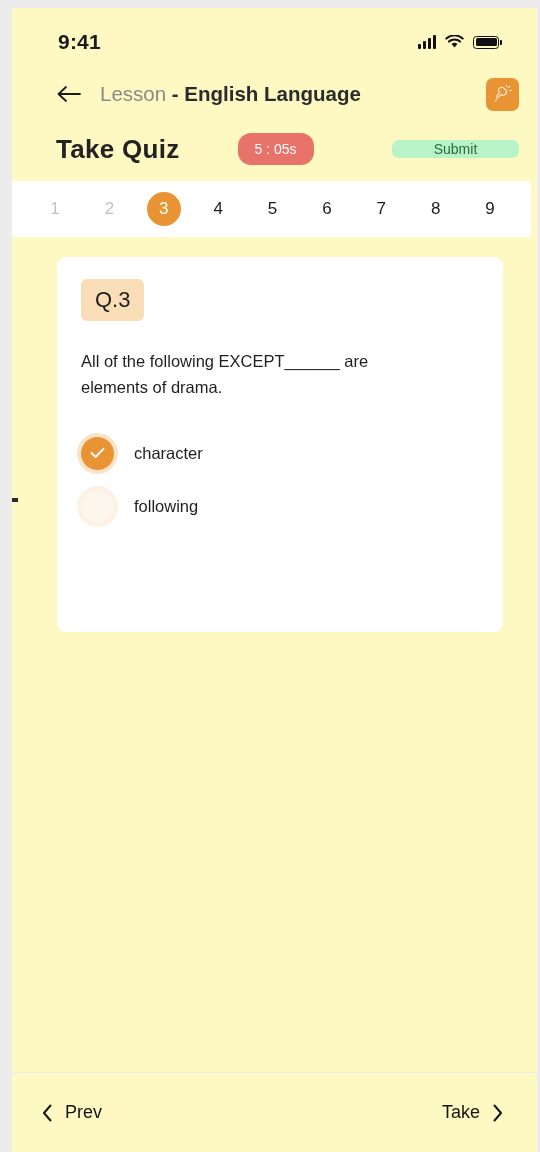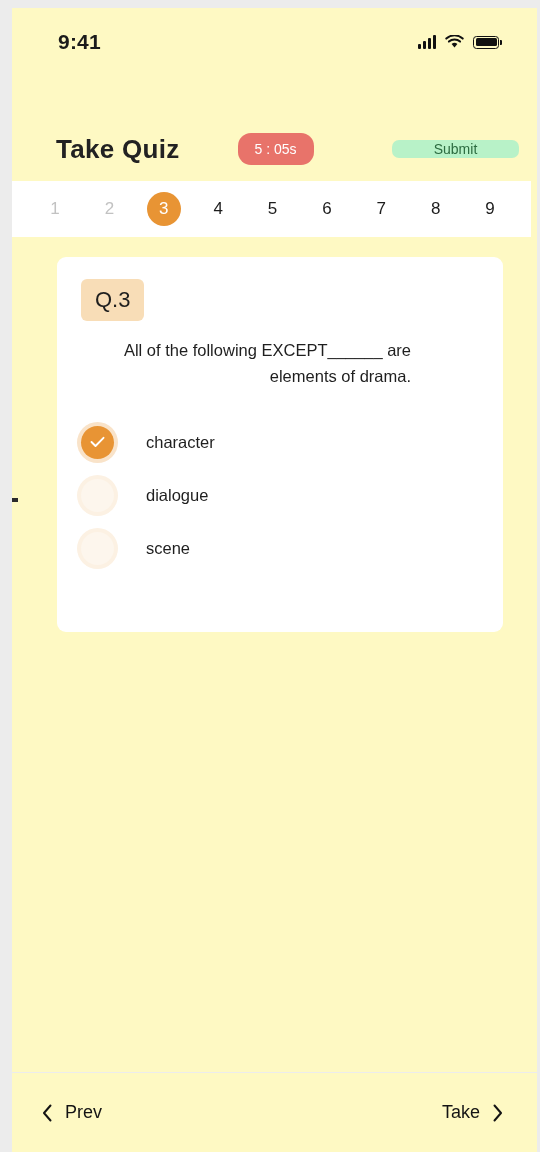--- a/index.html
+++ b/index.html
@@ -183,47 +183,46 @@
   }
   .q-badge {
     display: inline-block;
     background: #f8ddb7;
     color: #1f1f1f;
     font-size: 22px;
     border-radius: 6px;
     padding: 8px 14px;
   }
   .q-text {
-    margin-top: 16px;
+    margin-top: 27px;
     font-size: 16.5px;
     line-height: 1.6;
     color: #1f1f1f;
     max-width: 330px;
-    text-align: right;
   }
   .options { margin-top: 26px; }
   .option {
     display: flex;
     align-items: center;
     height: 53px;
   }
   .radio {
     width: 33px; height: 33px;
     border-radius: 50%;
     flex: none;
     display: flex; align-items: center; justify-content: center;
     background: #fdf6ed;
     box-shadow: 0 0 0 4px #fcf1e3;
   }
   .radio.selected {
     background: #e89434;
     box-shadow: 0 0 0 4px #f9e3c9;
   }
   .option-label {
-    margin-left: 32px;
+    margin-left: 20px;
     font-size: 16.5px;
     color: #1f1f1f;
   }
 
   
   .edge-mark {
     position: absolute;
     left: -8px; top: 490px;
     width: 14px; height: 4px;
     background: #2b2b2b;
@@ -272,20 +271,39 @@
         <path d="M9.5 12.4 L6.6 9.1 a4.4 4.4 0 0 1 5.8 0 Z" fill="#111"></path>
         <path d="M3.9 6.6 a8.2 8.2 0 0 1 11.2 0" stroke="#111" stroke-width="2" fill="none" stroke-linecap="round"></path>
         <path d="M1.3 3.6 a12 12 0 0 1 16.4 0" stroke="#111" stroke-width="2" fill="none" stroke-linecap="round"></path>
       </svg>
       <div class="battery-icon">
         <div class="battery-fill"></div>
       </div>
     </div>
   </div>
 
+  <div class="title-row">
+    <div class="back-btn">
+      <svg width="26" height="18" viewBox="0 0 26 18">
+        <path d="M24 9 H3 M10 2 L2.5 9 L10 16" stroke="#1c1c1c" stroke-width="1.8" fill="none" stroke-linecap="round" stroke-linejoin="round"></path>
+      </svg>
+    </div>
+    <div class="page-title">
+      <span>Lesson </span><b>- English Language</b>
+    </div>
+    <div class="sparkle-btn">
+      <svg width="19" height="19" viewBox="0 0 19 19">
+        <g stroke="#fdf0e0" stroke-width="1.05" fill="none" stroke-linecap="round">
+          <path d="M11.2 3.4 a3.2 3.2 0 1 0 -4.6 4.4 l-2.9 3 a1.1 1.1 0 0 0 1.6 1.6 l3-2.9 a3.2 3.2 0 0 0 4.4-4.6 Z"></path>
+          <path d="M15.3 2.6 L16.6 1.5 M16.9 5.6 L18.3 5.2 M13.6 1.4 L13.3 0.3"></path>
+          <path d="M3.6 14.6 L2.2 16"></path>
+        </g>
+      </svg>
+    </div>
+  </div>
 
   <div class="action-row">
     <div class="take-quiz">Take Quiz</div>
     <div class="timer-pill">5 : 05s</div>
     <div class="submit-pill">Submit</div>
   </div>
 
   <div class="tab-strip">
     <div class="tab done">1</div>
     <div class="tab done">2</div>
@@ -308,28 +326,24 @@
         <div class="radio selected">
           <svg width="15" height="12" viewBox="0 0 15 12">
             <path d="M1.5 6 L5.5 10 L13.5 1.8" stroke="#fff" stroke-width="1.9" fill="none" stroke-linecap="round" stroke-linejoin="round"></path>
           </svg>
         </div>
         <div class="option-label">character</div>
       </div>
 
       <div class="option">
         <div class="radio"></div>
-        <div class="option-label">dialogue</div>
+        <div class="option-label">following</div>
       </div>
 
 
-      <div class="option">
-        <div class="radio"></div>
-        <div class="option-label">scene</div>
-      </div>
 
     </div>
   </div>
 
   <div class="edge-mark"></div>
 
   <div class="bottom-divider"></div>
   <div class="bottom-nav">
     <div class="nav-btn">
       <svg width="11" height="18" viewBox="0 0 11 18">

